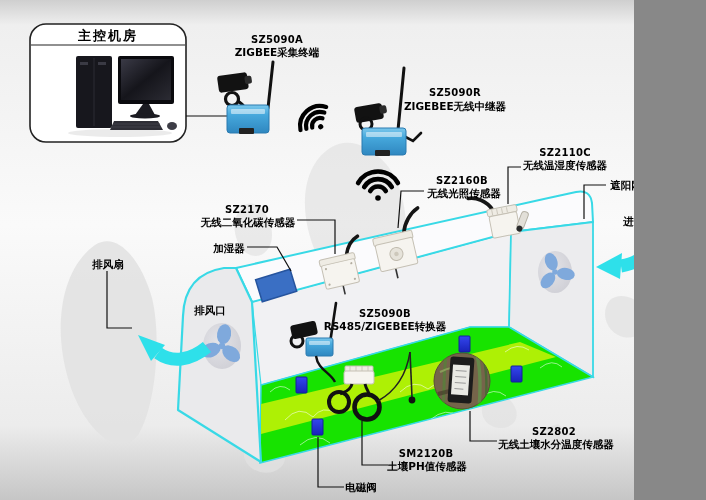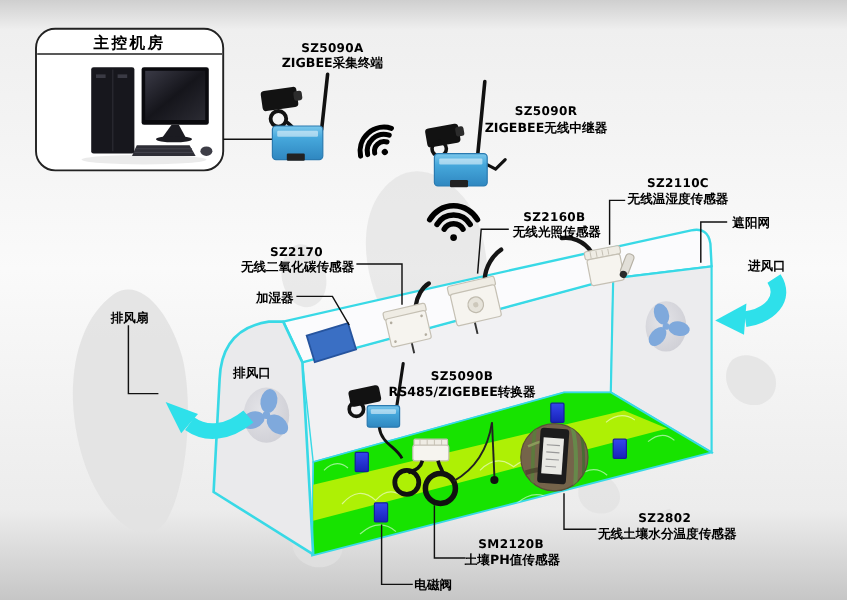--- a/index.html
+++ b/index.html
@@ -1,16 +1,16 @@
 <!DOCTYPE html>
 <html><head>
 <meta charset="utf-8">
 <style>
   html,body{margin:0;padding:0;background:#888;}
-  .stage{position:relative;width:706px;height:500px;overflow:hidden;
+  .stage{position:relative;width:634px;height:500px;overflow:hidden;
          font-family:"DejaVu Sans","Liberation Sans",sans-serif;}
   .stage svg{position:absolute;left:0;top:0;display:block;}
   text{fill:#000;font-weight:bold;}
   .model{font-size:10px;letter-spacing:.3px;}
   .cjk{font-size:10.5px;}
   .roomtitle{font-size:13px;letter-spacing:2px;}
   .conn{stroke:#111;stroke-width:1.2;fill:none;}
 </style>
 </head>
 <body>

